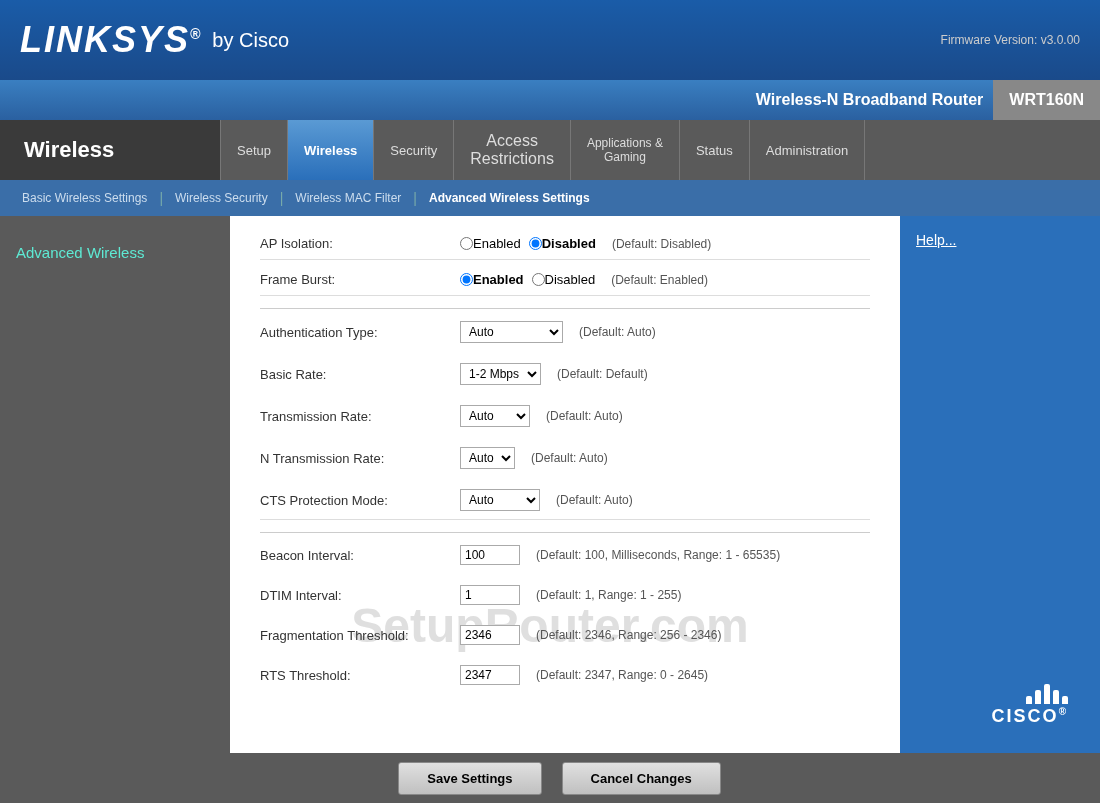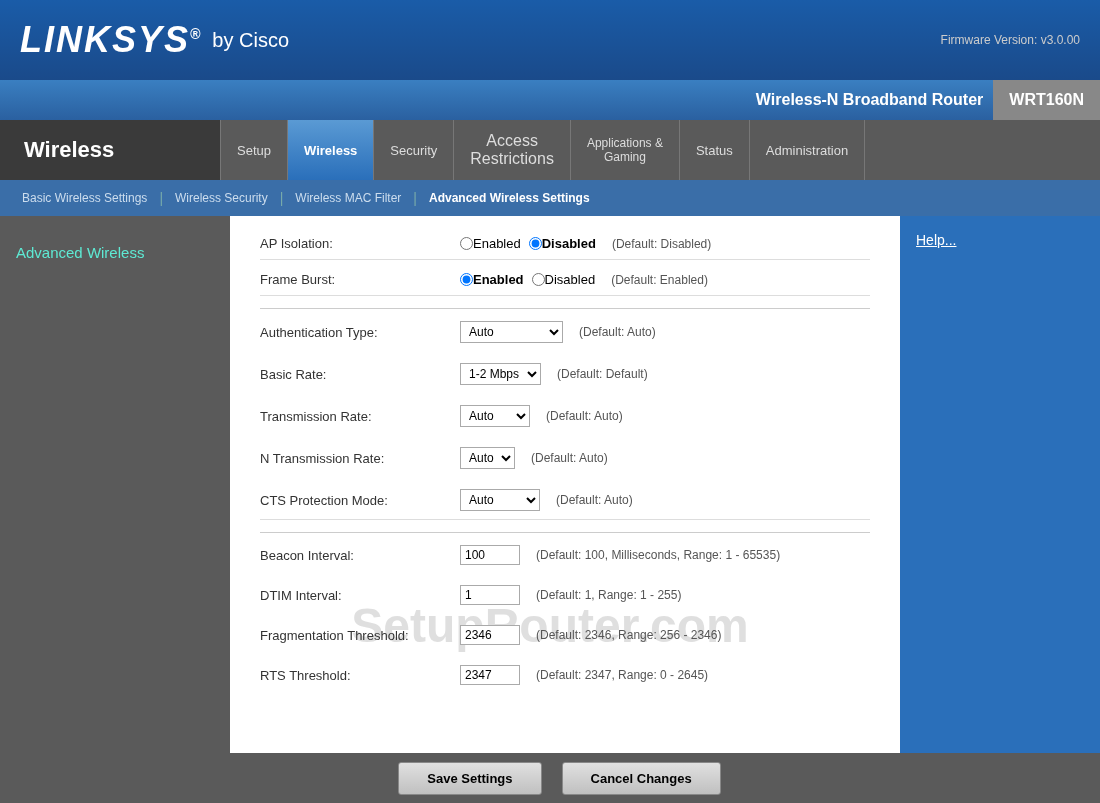--- a/index.html
+++ b/index.html
@@ -434,19 +434,31 @@
       </div>
 
     </div>
   </div>
 
   <div id="help-panel" style="display:flex;flex-direction:column;justify-content:space-between;">
     <div>
       <a id="help-link" style="color:white;font-size:14px;cursor:pointer;">Help...</a>
     </div>
 
+    <div id="cisco-logo-area" style="display:flex;flex-direction:column;align-items:flex-end;">
+      <div class="cisco-bars">
+        <div class="cisco-bar" style="height:8px;"></div>
+        <div class="cisco-bar" style="height:14px;"></div>
+        <div class="cisco-bar" style="height:20px;"></div>
+        <div class="cisco-bar" style="height:14px;"></div>
+        <div class="cisco-bar" style="height:8px;"></div>
+      </div>
+      <div class="cisco-wordmark">
+        <span>CISCO</span><span style="font-size:10px;vertical-align:super;">®</span>
+      </div>
+    </div>
   </div>
 </div>
 
 <div id="footer">
   <button class="footer-btn">Save Settings</button>
   <button class="footer-btn">Cancel Changes</button>
 </div>
 
 </body></html>

